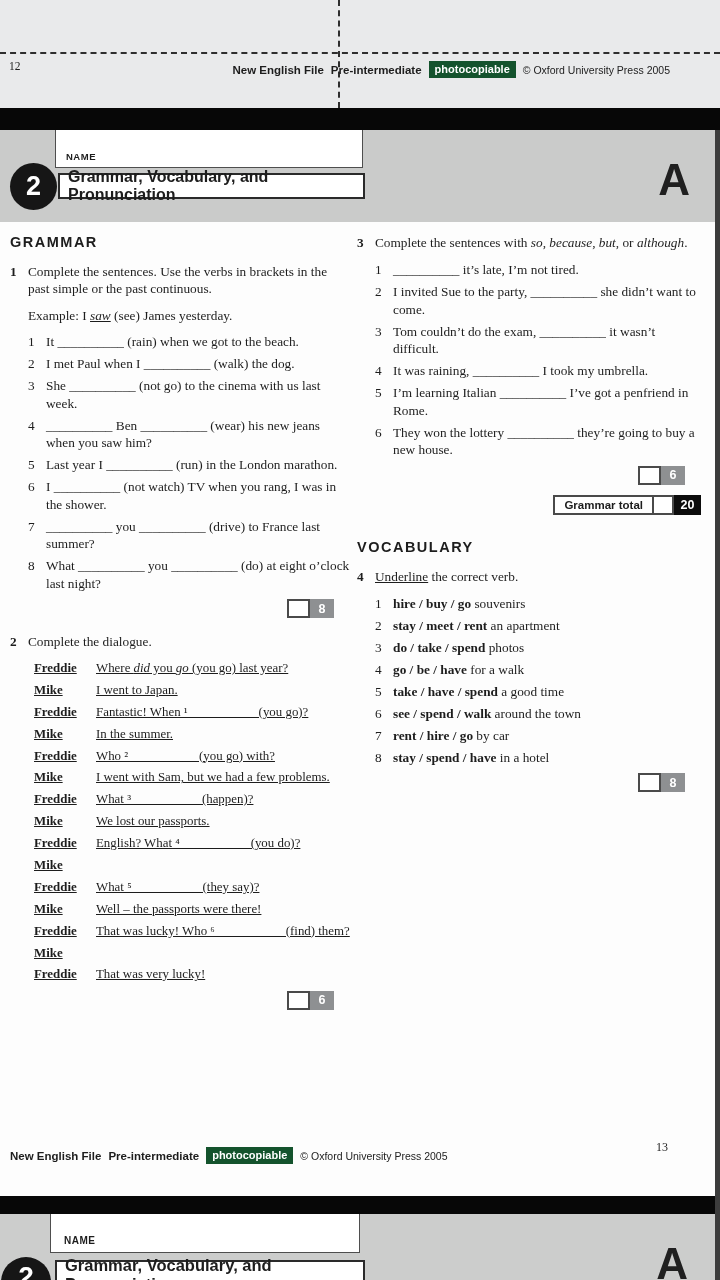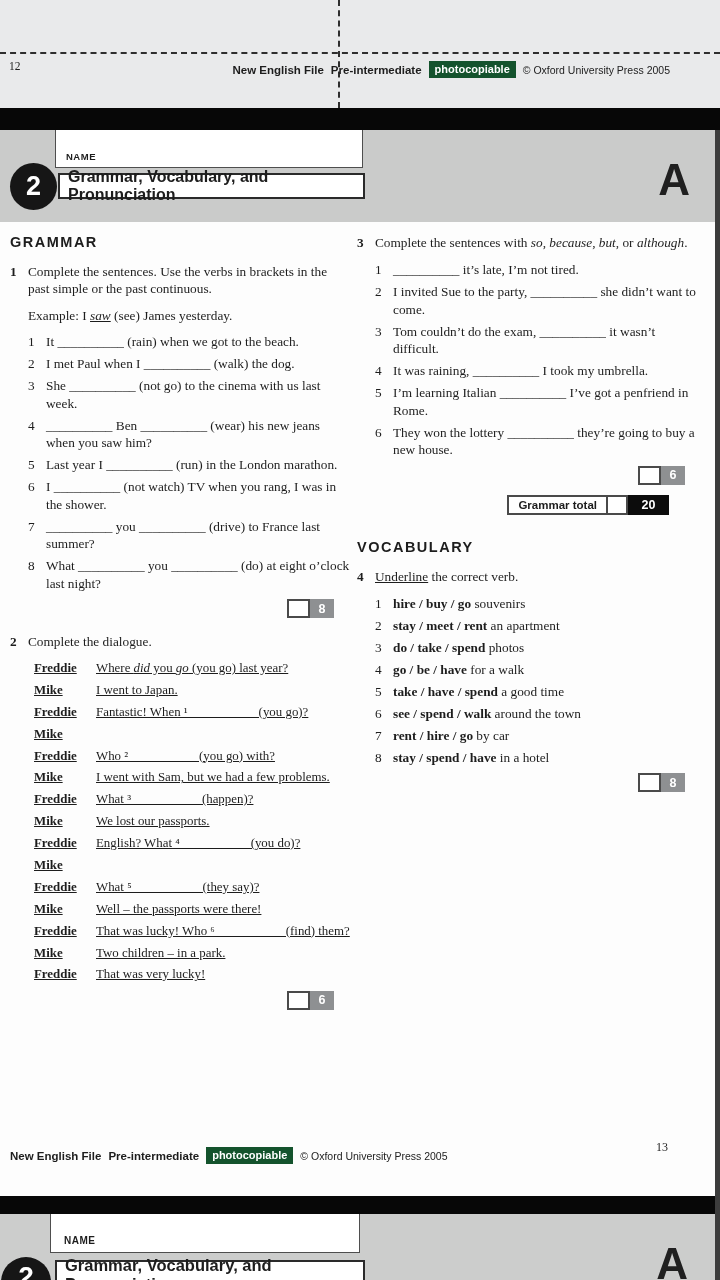--- a/index.html
+++ b/index.html
@@ -58,26 +58,26 @@
 
   .item { display:flex; margin-left:18px; margin-bottom:4.5px; font-size:13.3px; line-height:17.5px; }
   .item .num { width:18px; flex:none; }
   .item .txt { flex:1; }
 
   .scorebox { display:flex; justify-content:flex-end; align-items:center; margin:7px 16px 0 0; }
   .sb-blank { width:23px; height:19px; background:#fff; border:2px solid #4a4a4a; }
   .sb-val   { width:24px; height:19px; background:#8e9092; color:#fff; display:flex; align-items:center;
               justify-content:center; font-family:"Liberation Sans", sans-serif; font-weight:bold; font-size:12.5px; }
 
-  .totalbox { display:flex; justify-content:flex-end; align-items:stretch; margin:10px 32px 0 0;
+  .totalbox { display:flex; justify-content:flex-end; align-items:stretch; margin:10px 0 0 0;
               font-family:"Liberation Sans", sans-serif; }
   .tb-label { background:#fff; border:2px solid #4a4a4a; font-weight:bold; font-size:11.5px;
               padding:2px 9px; display:flex; align-items:center; }
   .tb-blank { width:20px; background:#fff; border:2px solid #4a4a4a; border-left:none; }
-  .tb-val   { width:41px; background:#0c0c0c; color:#fff; display:flex; align-items:center; justify-content:center;
+  .tb-val   { width:27px; background:#0c0c0c; color:#fff; display:flex; align-items:center; justify-content:center;
               font-weight:bold; font-size:12.5px; }
 
   .dialogue { margin-left:24px; margin-top:2px; }
   .dline { display:flex; font-size:12.9px; line-height:17.3px; margin-bottom:4.6px;text-decoration:underline; }
   .d-speaker { width:62px; flex:none; font-weight:bold; }
   .d-text { flex:1; white-space:nowrap; }
 
   .vb { font-weight:bold; }
   .voc-gap { margin-top:24px; }
 
@@ -191,20 +191,21 @@
       <div class="dline">
           <span class="d-speaker">Mike</span>
           <span class="d-text">I went to Japan.</span>
         </div>
       <div class="dline">
           <span class="d-speaker">Freddie</span>
           <span class="d-text">Fantastic! When ¹ __________ (you go)?</span>
         </div>
       <div class="dline">
           <span class="d-speaker">Mike</span>
+          <span class="d-text">In the summer.</span>
         </div>
       <div class="dline">
           <span class="d-speaker">Freddie</span>
           <span class="d-text">Who ² __________ (you go) with?</span>
         </div>
       <div class="dline">
           <span class="d-speaker">Mike</span>
           <span class="d-text">I went with Sam, but we had a few problems.</span>
         </div>
       <div class="dline">
@@ -229,21 +230,20 @@
       <div class="dline">
           <span class="d-speaker">Mike</span>
           <span class="d-text">Well – the passports were there!</span>
         </div>
       <div class="dline">
           <span class="d-speaker">Freddie</span>
           <span class="d-text">That was lucky! Who ⁶ __________ (find) them?</span>
         </div>
       <div class="dline">
           <span class="d-speaker">Mike</span>
-          <span class="d-text">Two children – in a park.</span>
         </div>
       <div class="dline">
           <span class="d-speaker">Freddie</span>
           <span class="d-text">That was very lucky!</span>
         </div>
     </div>
     <div class="scorebox">
       <span class="sb-blank"></span>
         <span class="sb-val">6</span>
     </div>

